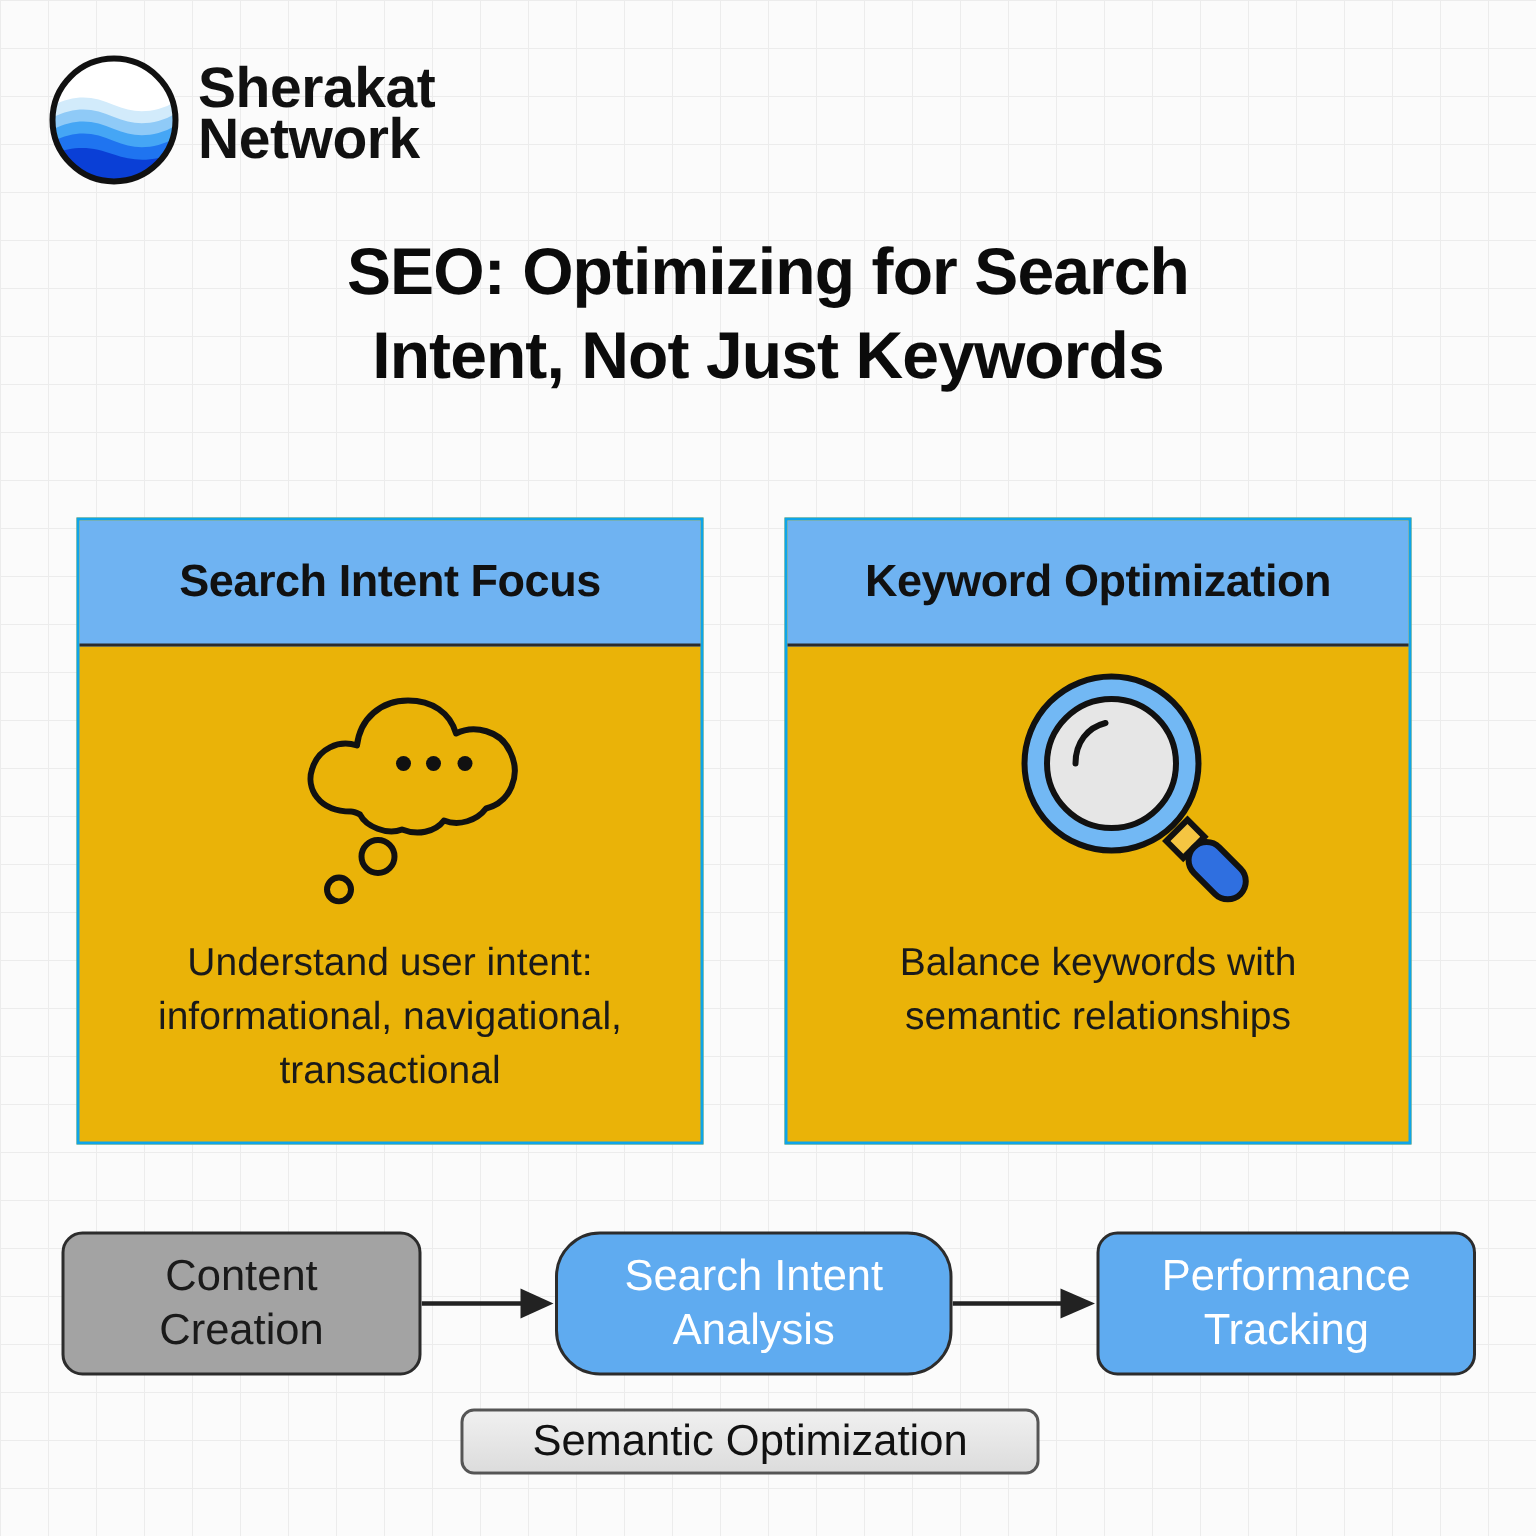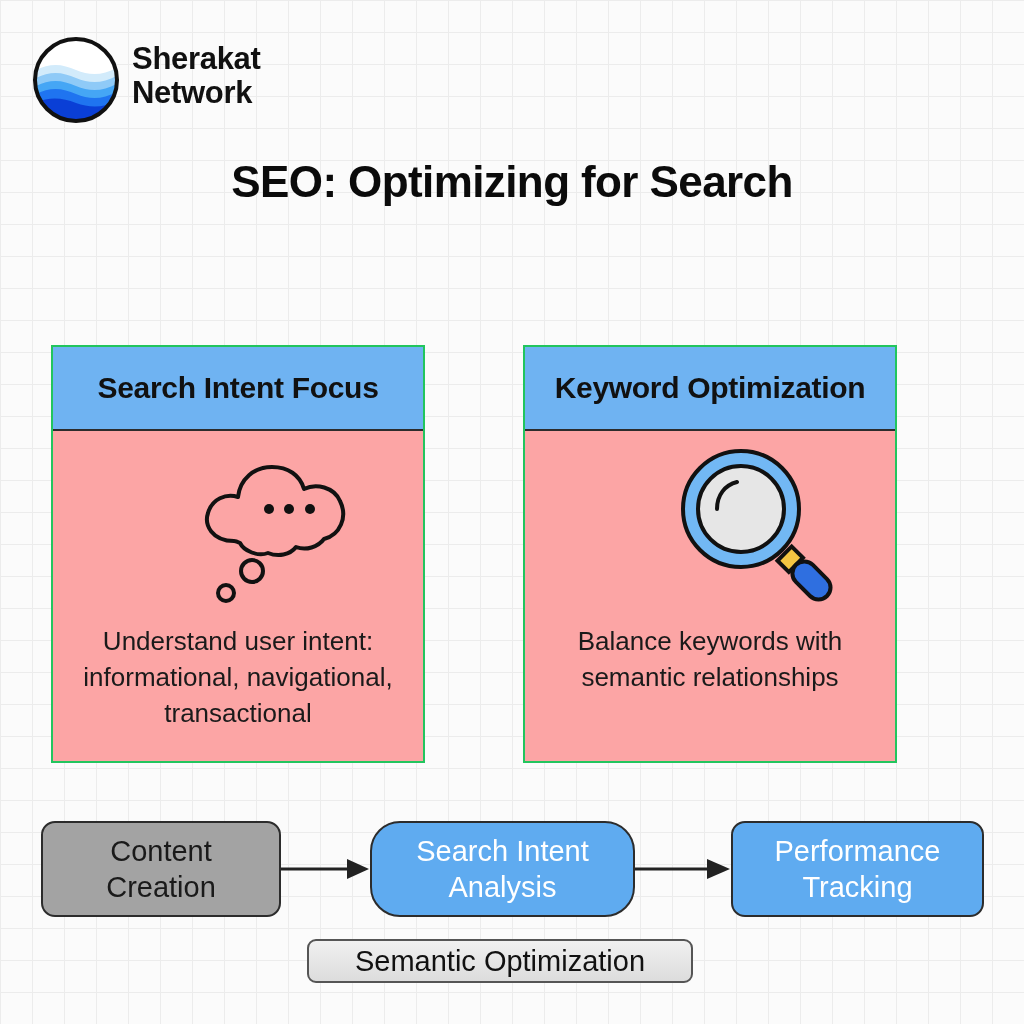--- a/index.html
+++ b/index.html
@@ -10,35 +10,35 @@
       linear-gradient(to right, #ececec 1px, transparent 1px),
       linear-gradient(to bottom, #ececec 1px, transparent 1px);
     background-size: 32px 32px;
     font-family: "Liberation Sans", sans-serif;
     color: #111;
   }
   .abs { position: absolute; }
 
   
   .logo { left: 32px; top: 36px; width: 88px; height: 88px; }
-  .brand { left: 132px; top: 42px; font-weight: 700; font-size: 31px; line-height: 34px; color: #111; letter-spacing: -0.3px; }
+  .brand { left: 132px; top: 42px; font-weight: 700; font-size: 38px; line-height: 34px; color: #111; letter-spacing: -0.3px; }
   .brand div { display: block; }
 
   
   .title {
     left: 60px; top: 154px; width: 904px; text-align: center;
     font-weight: 700; font-size: 44px; line-height: 56px; color: #0b0b0b;
     letter-spacing: -0.6px;
   }
   .title div { display: block; }
 
   
   .card {
-    top: 345px; width: 374px; height: 418px;
-    border: 2px solid #22c55e; background: #fca5a5; box-sizing: border-box;
+    top: 345px; width: 418px; height: 418px;
+    border: 2px solid #0ea5e9; background: #eab308; box-sizing: border-box;
   }
   .card-left { left: 51px; }
   .card-right { left: 523px; }
   .card-head {
     height: 82px; background: #6fb3f2; border-bottom: 2px solid #2c2c2c;
     display: flex; align-items: center; justify-content: center;
     font-weight: 700; font-size: 30px; color: #111; letter-spacing: -0.3px;
   }
   .card-icon { position: absolute; }
   .card-text {
@@ -87,20 +87,21 @@
   </g>
   <circle cx="44" cy="44" r="41" fill="none" stroke="#111" stroke-width="4"></circle>
 </svg>
 <div class="abs brand">
   <div>Sherakat</div>
   <div>Network</div>
 </div>
 
 <div class="abs title">
   <div>SEO: Optimizing for Search</div>
+  <div>Intent, Not Just Keywords</div>
 </div>
 
 <div class="abs card card-left">
   <div class="card-head">Search Intent Focus</div>
   <svg class="card-icon" style="left:141px; top:96px;" width="170" height="160" viewBox="0 0 170 160">
     <path d="M40 98 C18 98 10 82 14 70 C18 56 32 50 44 54 C46 36 60 24 78 24 C94 24 106 32 110 46 C122 40 140 44 146 58 C154 74 146 92 130 96 C124 104 112 108 102 104 C96 112 84 114 74 110 C64 114 50 108 46 100 C44 99 42 98 40 98 Z" fill="none" stroke="#111" stroke-width="4" stroke-linejoin="round"></path>
     <circle cx="75" cy="66" r="5" fill="#111"></circle>
     <circle cx="95" cy="66" r="5" fill="#111"></circle>
     <circle cx="116" cy="66" r="5" fill="#111"></circle>
     <circle cx="58" cy="128" r="11" fill="none" stroke="#111" stroke-width="4"></circle>

